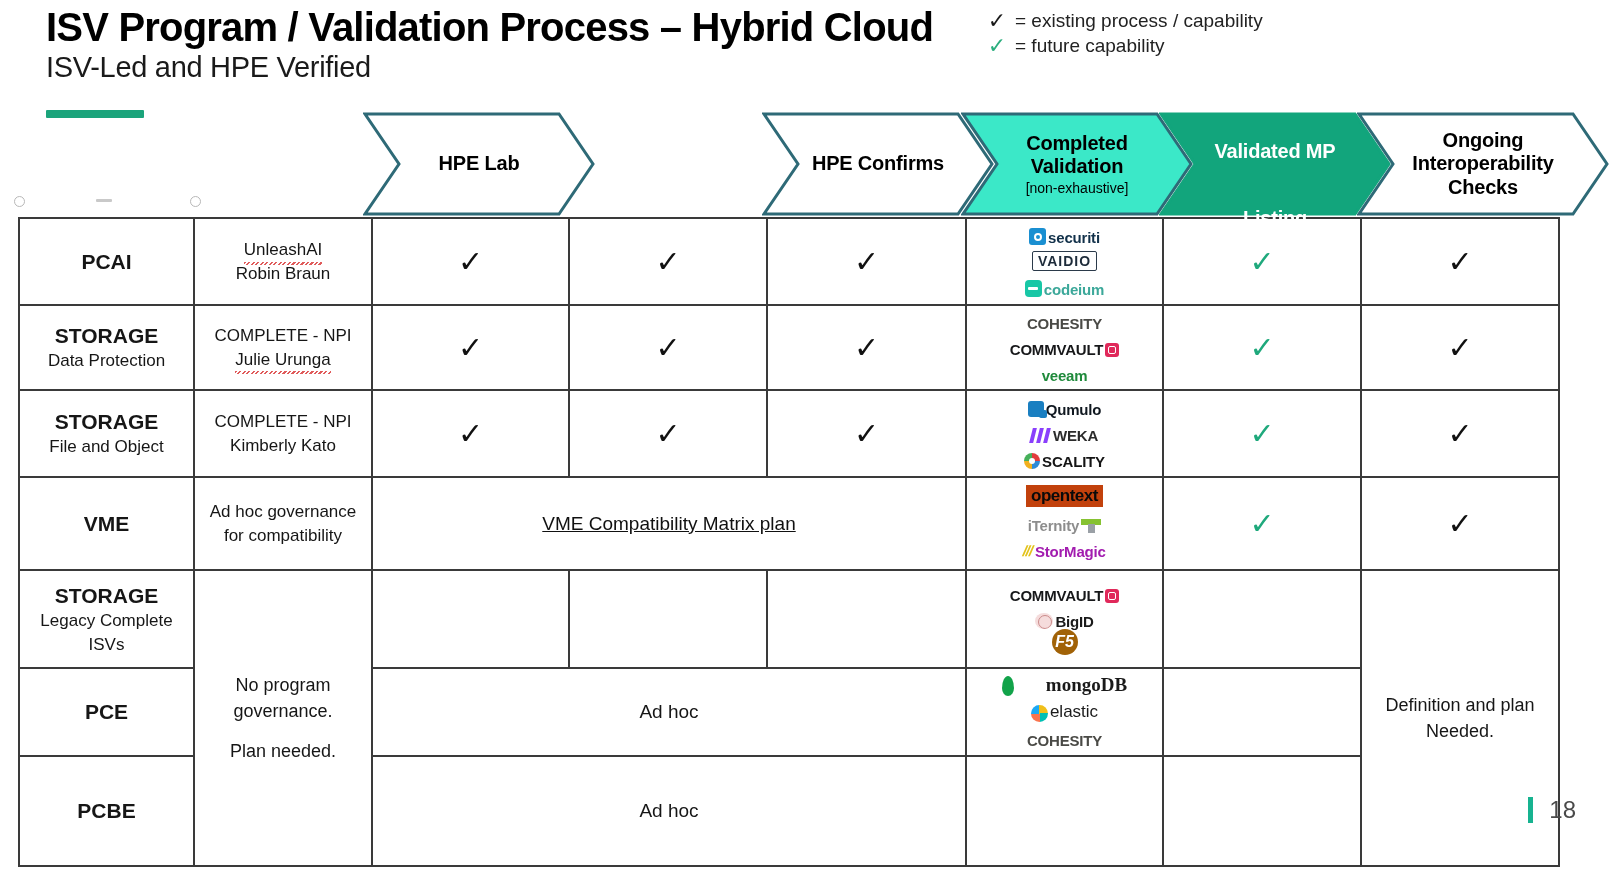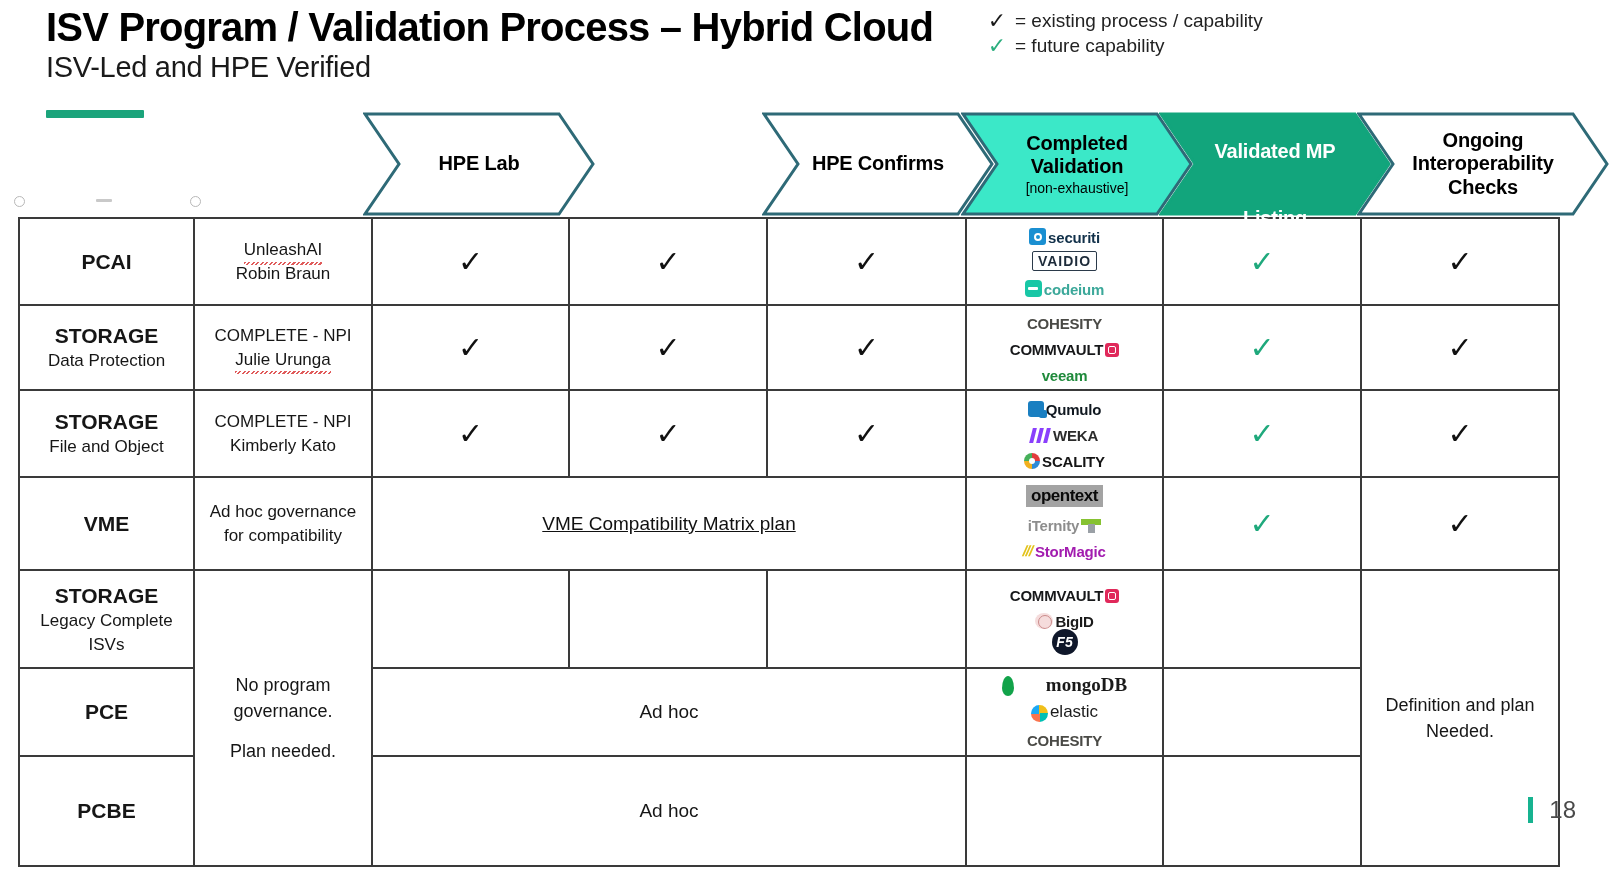--- a/index.html
+++ b/index.html
@@ -102,31 +102,31 @@
   .m-qumulo{width:16px;height:16px;background:#1a7fc1;border-radius:3px;position:relative;}
   .m-qumulo::after{content:"";position:absolute;right:-3px;bottom:-1px;width:8px;height:8px;background:#1a7fc1;border-radius:2px;}
   .t-qumulo{color:#101820;font-size:16px;}
   .m-weka{width:20px;height:15px;position:relative;}
   .m-weka span{position:absolute;top:0;width:4px;height:15px;background:#8a3ffc;transform:skewX(-14deg);}
   .t-weka{color:#2b2b2b;letter-spacing:2px;font-weight:500;font-size:14px;}
   .m-scality{width:16px;height:16px;border-radius:50%;background:
      conic-gradient(#e23d3d 0 25%,#2e8ad6 0 50%,#f2b01e 0 75%,#46b05a 0 100%);position:relative;}
   .m-scality::after{content:"";position:absolute;left:5px;top:5px;width:6px;height:6px;background:#fff;border-radius:50%;}
   .t-scality{color:#141414;letter-spacing:-0.1px;font-size:15px;}
-  .l-opentext{background:#a3a3a3;padding:1px 5px;color:#0a0a0a;font-weight:bold;font-size:17px;letter-spacing:-0.5px;}
+  .l-opentext{background:#c2410c;padding:1px 5px;color:#0a0a0a;font-weight:bold;font-size:17px;letter-spacing:-0.5px;}
   .t-iternity{color:#8d8d8d;font-weight:bold;font-size:16px;letter-spacing:-0.4px;}
   .m-iternity{width:20px;height:14px;position:relative;}
   .m-iternity::before{content:"";position:absolute;left:0;top:0;width:20px;height:6px;background:#86c232;}
   .m-iternity::after{content:"";position:absolute;left:7px;top:5px;width:7px;height:9px;background:#9aa0a6;}
   .m-stormagic{color:#e2c21a;font-weight:bold;font-size:15px;letter-spacing:-1px;transform:skewX(-14deg);}
   .t-stormagic{color:#a21caf;font-size:16px;letter-spacing:-0.3px;}
   .m-bigid{width:18px;height:16px;border-radius:50%;background:#f5dcdc;position:relative;overflow:hidden;}
   .m-bigid::after{content:"";position:absolute;left:3px;top:2px;width:12px;height:12px;border:1.6px solid #c98a8a;border-radius:50%;}
   .t-bigid{color:#1a1a1a;font-size:14px;}
-  .m-f5{width:26px;height:26px;border-radius:50%;background:#0f172a;color:#fff;font-weight:bold;font-size:14px;display:flex;align-items:center;justify-content:center;font-style:italic;}
+  .m-f5{width:26px;height:26px;border-radius:50%;background:#a16207;color:#fff;font-weight:bold;font-size:16px;display:flex;align-items:center;justify-content:center;font-style:italic;}
   .m-mongo{width:12px;height:20px;background:#12a34a;border-radius:50% 50% 50% 50%/60% 60% 40% 40%;}
   .t-mongo{font-family:"Liberation Serif",serif;font-size:19px;color:#1a1a1a;font-weight:bold;margin-left:30px;}
   .m-elastic{width:17px;height:17px;border-radius:50%;background:
       conic-gradient(#f0bf1a 0 25%,#00bfb3 0 50%,#fa744e 0 75%,#1ba9f5 0 100%);}
   .t-elastic{color:#1a1a1a;font-weight:400;font-size:17px;}
 
   
   #slide-num{position:absolute;right:38px;bottom:48px;display:flex;align-items:center;gap:16px;}
   #slide-num .tick{width:5px;height:26px;background:#17b390;}
   #slide-num .num{font-size:24px;color:#4a4a4a;}

